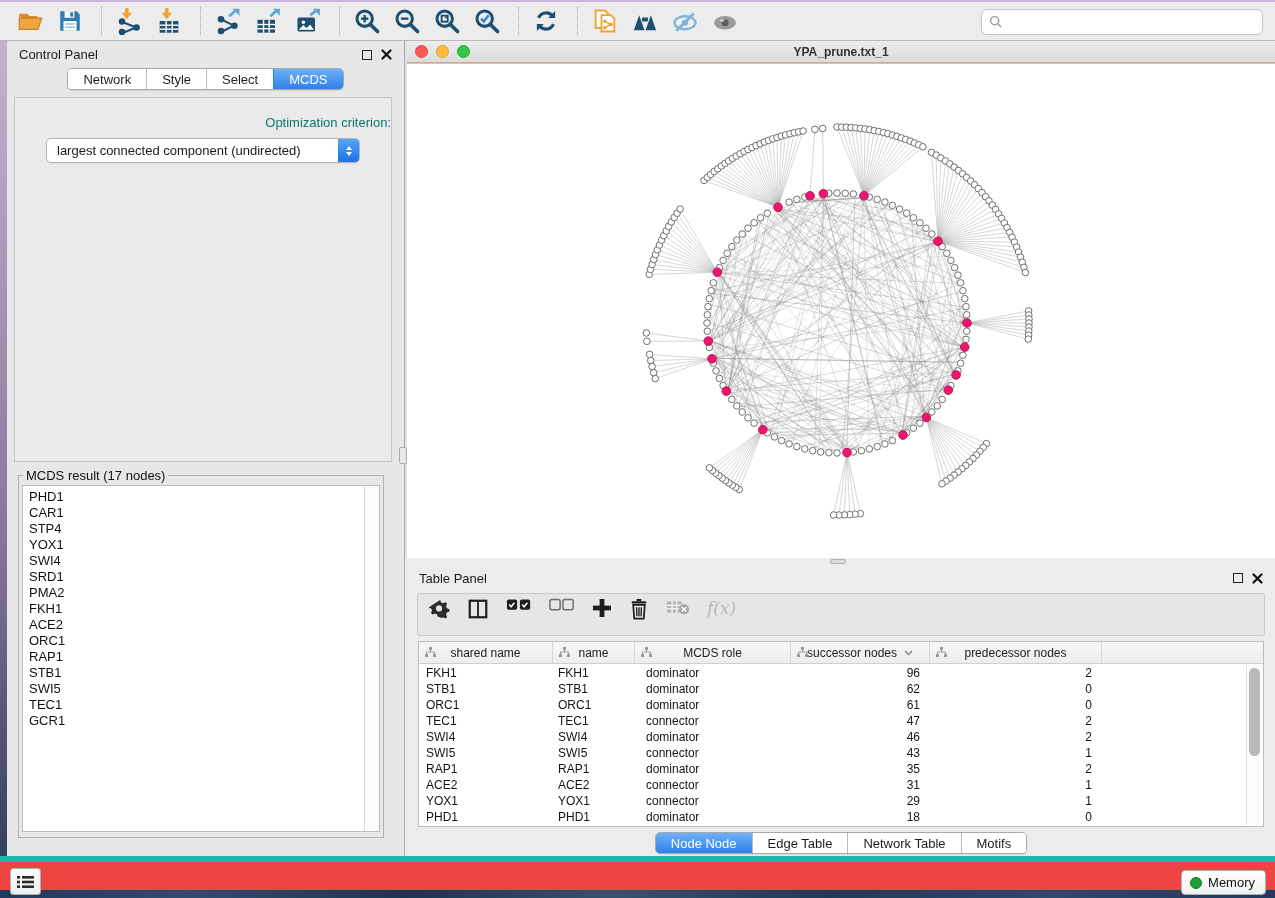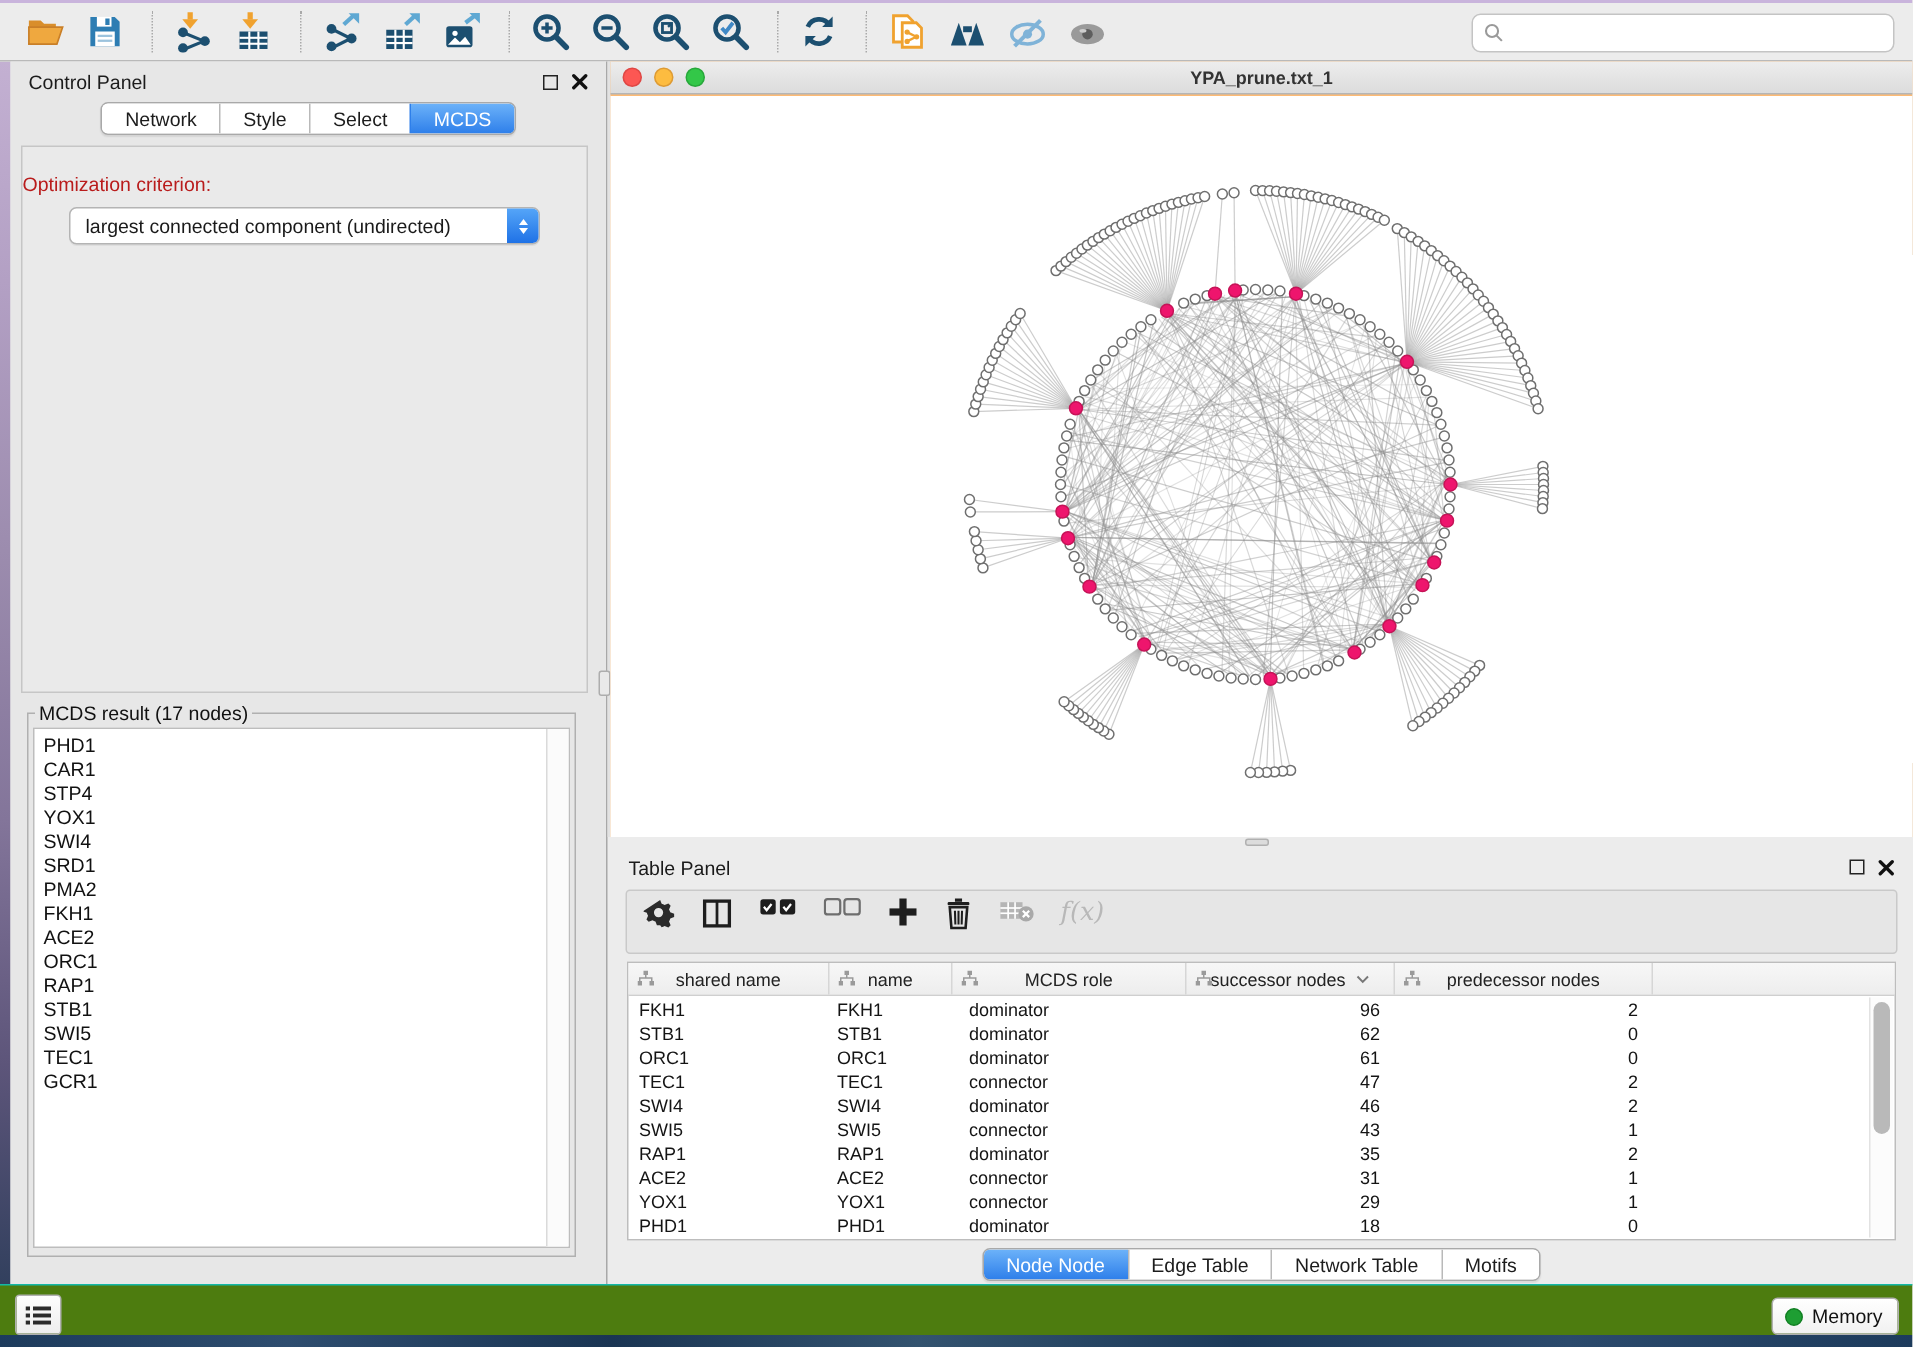--- a/index.html
+++ b/index.html
@@ -28,21 +28,21 @@
   .panel-titlebar .ptitle { font-size:13px; color:#1c1c1c; }
   .winbtns { margin-left:auto; display:flex; align-items:center; gap:9px; }
   .win-sq { width:10px; height:10px; border:1.6px solid #222; display:inline-block; }
   .tabstrip-row { height:26px; display:flex; justify-content:center; }
   .seg-group { display:inline-flex; height:22px; border:1px solid #a9a9a9; border-radius:5px; overflow:hidden; background:#fff; box-shadow:0 1px 1px rgba(0,0,0,.08); }
   .seg { padding:0 15px; display:flex; align-items:center; font-size:13px; color:#1c1c1c; background:#fff; cursor:default; }
   .seg + .seg { border-left:1px solid #b9b9b9; }
   .seg.active { background:linear-gradient(#6cb2f9,#2e7fea); color:#fff; border-left-color:#2e7fea; }
 
   .mcds-pane { position:absolute; left:7px; top:56px; width:378px; height:365px; background:#eaeaea; border:1px solid #c6c6c6; }
-  .opt-label { text-align:left; margin-top:17px; font-size:13px; color:#b91c1c; }
+  .opt-label { text-align:right; margin-top:17px; font-size:13px; color:#0f766e; }
   .mac-select { position:relative; margin:8px auto 0; width:314px; height:25px; background:#fff; border:1px solid #b4b4b4; border-radius:5px;
     display:flex; align-items:center; padding:0 26px 0 10px; font-size:13px; box-shadow:0 1px 0 rgba(0,0,0,.05); }
   .stepper { position:absolute; right:0; top:0; width:21px; height:23px; border-radius:0 4px 4px 0;
     background:linear-gradient(#55a5f8,#1f72e6); display:flex; flex-direction:column; align-items:center; justify-content:center; gap:2px; }
   .chev-up { width:0; height:0; border-left:3.5px solid transparent; border-right:3.5px solid transparent; border-bottom:4.5px solid #fff; }
   .chev-dn { width:0; height:0; border-left:3.5px solid transparent; border-right:3.5px solid transparent; border-top:4.5px solid #fff; }
   .btnrow { display:flex; justify-content:center; gap:13px; margin-top:11px; }
   .mac-btn { height:24px; padding:0 16px; font-size:13px; color:#111; background:linear-gradient(#ffffff,#f2f2f2);
     border:1px solid #b4b4b4; border-radius:5px; font-family:"Liberation Sans",sans-serif; }
   .mac-btn.focused { box-shadow:0 0 0 3px rgba(101,164,245,.6); border-color:#6fa0dc; }
@@ -85,21 +85,21 @@
   .tbl-body { position:absolute; left:0; top:23px; right:17px; bottom:1px; overflow:hidden; }
   .tr { display:flex; height:16px; }
   .td { font-size:12px; color:#141414; line-height:16px; white-space:nowrap; overflow:hidden; }
   .td.pad1 { padding-left:7px; } .td.pad2 { padding-left:5px; } .td.pad3 { padding-left:11px; }
   .td.num { text-align:right; padding-right:10px; }
   .tbl-scroll { position:absolute; top:23px; right:1px; bottom:1px; width:16px; background:#fcfcfc; border-left:1px solid #e2e2e2; }
   .tbl-thumb { position:absolute; left:2px; top:3px; width:11px; height:88px; background:#b9b9b9; border-radius:6px; }
   .tbl-tabs-row { position:absolute; left:0; right:0; top:267px; display:flex; justify-content:center; }
 
   
-  .statusbar { position:absolute; left:0; top:856px; width:1275px; height:34px; background:#4d7c0f; border-top:1px solid #14b8a6; }
+  .statusbar { position:absolute; left:0; top:856px; width:1275px; height:34px; background:#ef4444; border-top:6px solid #14b8a6; }
   .status-left { position:absolute; left:10px; top:6px; width:31px; height:27px; background:linear-gradient(#fdfdfd,#ededed); border:1px solid #b0b0b0; border-radius:3px; display:flex; align-items:center; justify-content:center; }
   .memory-btn { position:absolute; right:9px; top:8px; height:25px; padding:0 10px 0 8px; display:flex; align-items:center; gap:6px;
     background:linear-gradient(#ffffff,#f1f1f1); border:1px solid #b0b0b0; border-radius:4px; font-size:13px; color:#111; font-family:"Liberation Sans",sans-serif; }
   .mem-dot { width:12px; height:12px; border-radius:50%; background:#1e9e33; border:1px solid #128024; }
 </style>
 </head>
 <body>
 
 <div class="app">
 

